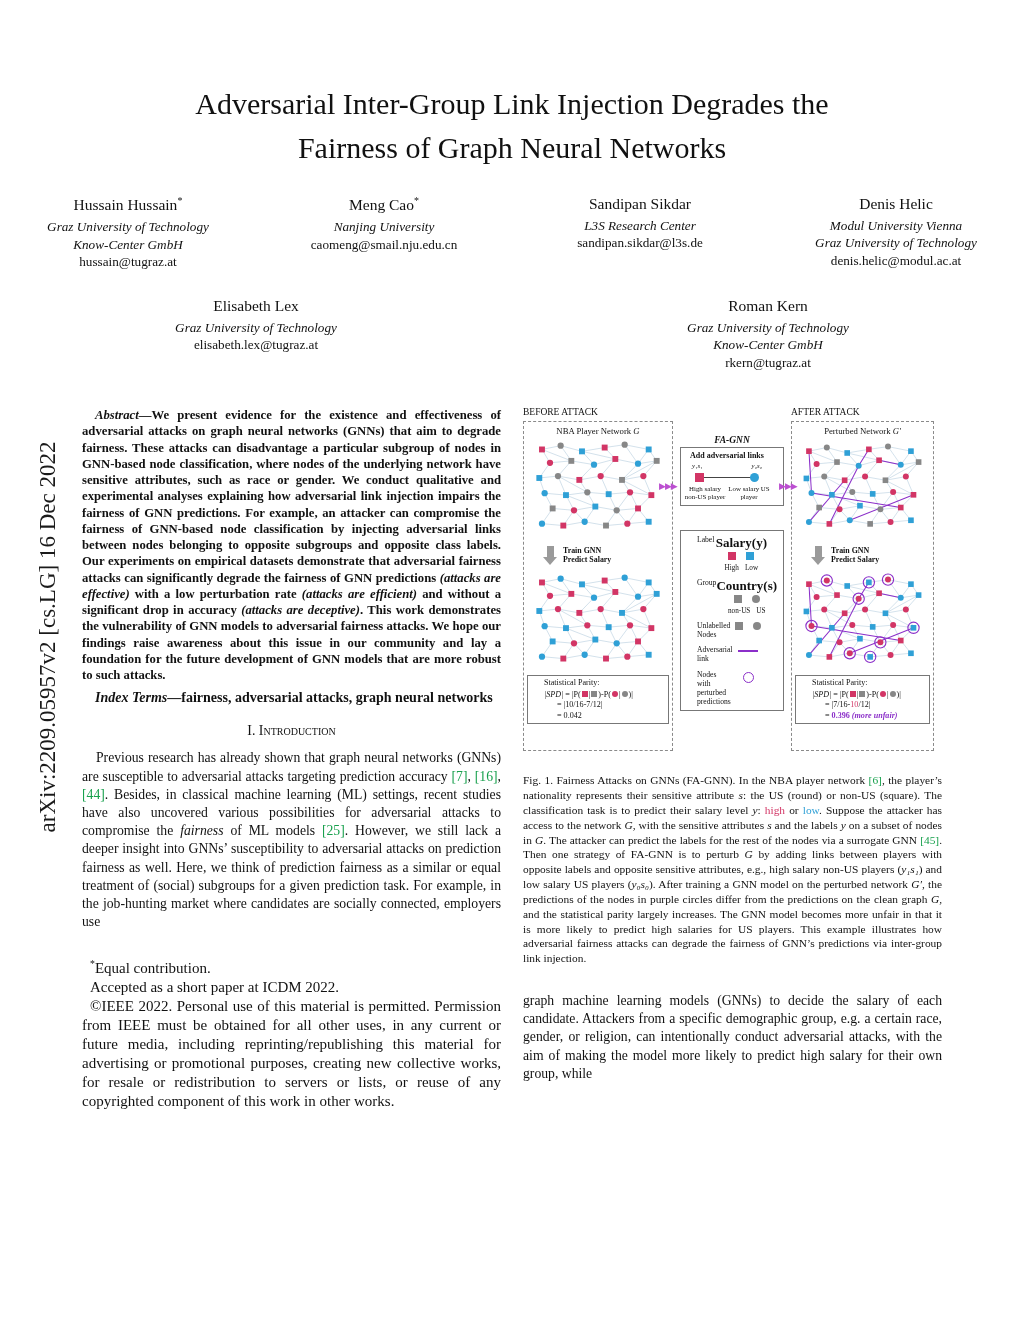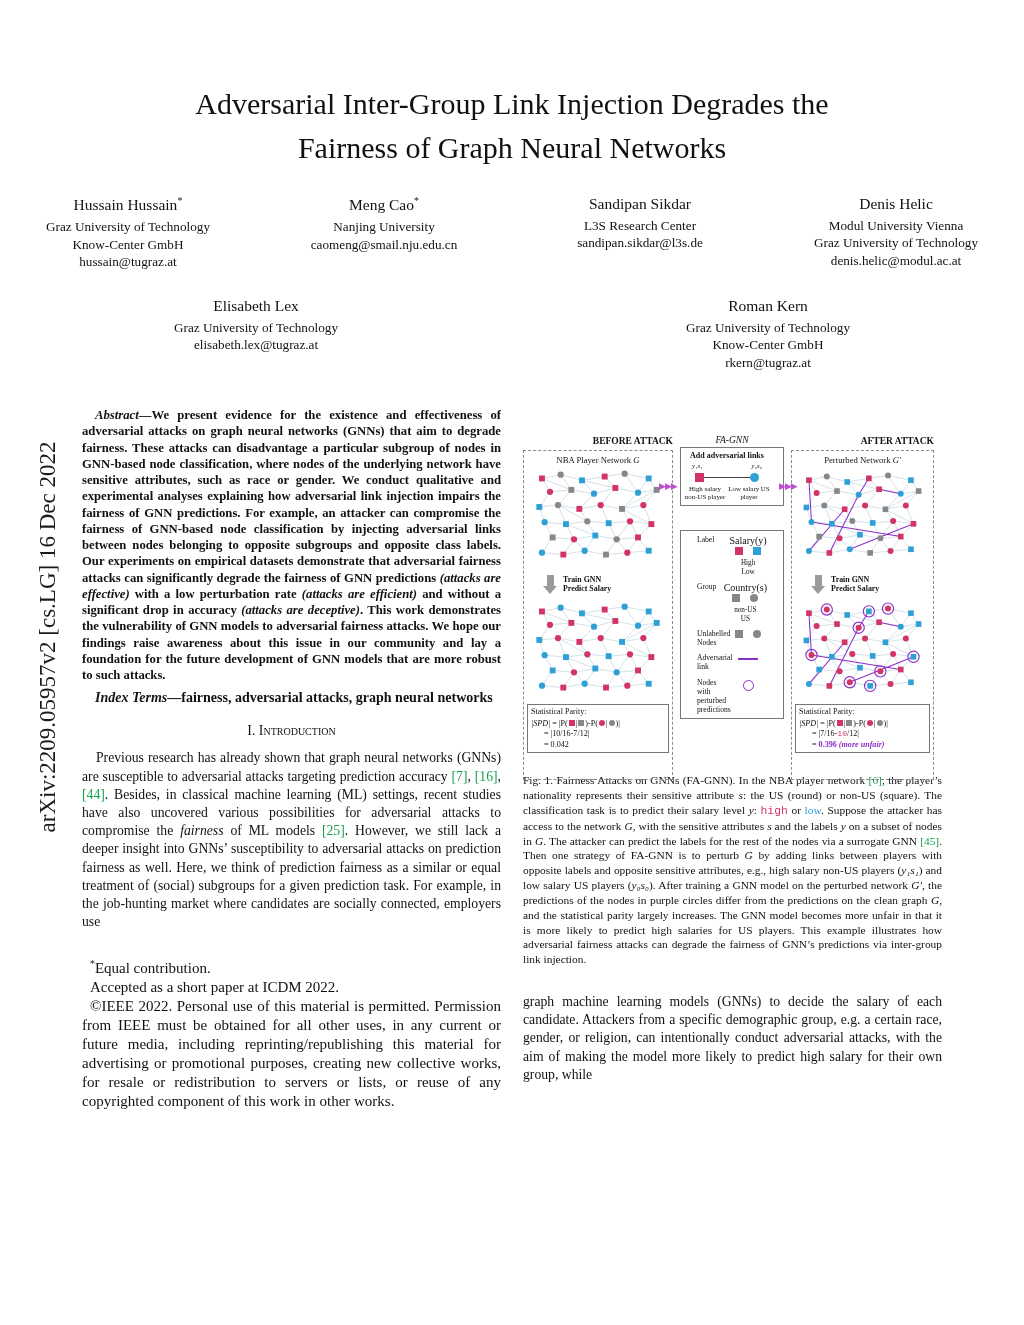--- a/index.html
+++ b/index.html
@@ -8,80 +8,80 @@
   
   .arxiv{position:absolute;top:620px;left:-262px;width:620px;height:34px;line-height:34px;
          transform:rotate(-90deg);font-size:23px;text-align:center;color:#1a1a1a;white-space:nowrap;}
   
   .title{margin-top:82px;text-align:center;font-size:30px;line-height:1.45;}
   
   .authors-row{display:flex;justify-content:center;margin-top:26px;}
   .author{flex:1;text-align:center;padding:0 6px;}
   .author-name{font-size:15.5px;margin-bottom:4px;}
   .author-name sup{font-size:10px;}
-  .author-affil{font-size:13.2px;line-height:1.32;}
+  .author-affil{font-style:italic;font-size:13.2px;line-height:1.32;}
   .author-email{font-size:13.2px;line-height:1.34;}
   
   .columns{display:flex;gap:22px;margin:36px 82px 0 82px;}
   .col{width:419px;}
   .abstract{font-weight:bold;font-size:12.7px;line-height:1.28;text-align:justify;text-indent:13px;margin:0 0 4px 0;}
   .indexterms{font-weight:bold;font-size:14px;line-height:1.28;text-align:justify;text-indent:13px;margin:6px 0 0 0;}
   .section-heading{text-align:center;font-size:13.8px;margin:16px 0 10px 0;}
   .smallcaps{font-variant:small-caps;}
   .body-par{font-size:13.7px;line-height:1.33;text-align:justify;text-indent:14px;margin:0;}
   .no-indent{text-indent:0;}
   .footnotes{margin-top:26px;}
   .footnote{font-size:15px;line-height:1.27;text-align:justify;text-indent:8px;margin:0;}
   
   .seg-i{font-style:italic;}
   .seg-cite{color:var(--green);}
-  .seg-red{color:var(--crimson);font-family:Liberation Mono, monospace;}
+  .seg-red{color:var(--crimson);}
   .seg-blue{color:var(--blue);}
   .seg-purpleb{color:var(--purple);font-weight:bold;}
   .seg-purplebi{color:var(--purple);font-weight:bold;font-style:italic;}
   .seg-sup{vertical-align:super;font-size:65%;}
   .glyph{display:inline-block;width:6px;height:6px;margin:0 1px;}
   .g-hisq{background:var(--crimson);}
   .g-gysq{background:var(--gray);}
   .g-hici{background:var(--crimson);border-radius:50%;}
   .g-gyci{background:var(--gray);border-radius:50%;}
   
   .figure{position:relative;display:flex;gap:7px;width:419px;height:356px;font-family:"Liberation Serif",serif;}
   .fig-col-left{width:150px;}
   .fig-col-mid{width:104px;display:flex;flex-direction:column;align-items:center;}
   .fig-col-right{width:143px;}
-  .panel-header{text-align:right;font-weight:bold;font-size:9.5px;height:14px;margin-top:29px;}
+  .panel-header{text-align:left;font-weight:normal;font-size:9.5px;height:14px;}
   .panel{border:1px dashed #8a8a8a;padding:3px 3px 4px 3px;height:330px;box-sizing:border-box;}
   .net-title{text-align:center;font-size:8.7px;margin:1px 0 1px 0;white-space:nowrap;}
   .net{width:100%;height:102px;display:block;}
   .train-row{display:flex;align-items:center;gap:6px;margin:3px 0 2px 16px;height:26px;}
   .down-arrow .da-shaft{width:7px;height:11px;background:#9a9a9a;margin:0 auto;}
   .down-arrow .da-head{width:0;height:0;border-left:7px solid transparent;border-right:7px solid transparent;border-top:8px solid #9a9a9a;}
   .train-text{font-size:7.9px;font-weight:bold;line-height:1.15;}
-  .stat-box{border:1px solid #777;margin-top:3px;padding:2px 3px;font-size:8.1px;line-height:1.3;}
+  .stat-box{border:1px solid #777;margin-top:3px;padding:2px 16px;font-size:8.1px;line-height:1.3;}
   .stat-title{margin-bottom:1px;}
   .stat-indent{margin-left:13px;}
   
-  .fagnn-title{margin-top:28px;font-size:9.5px;font-weight:normal;font-style:italic;text-align:center;}
+  .fagnn-title{margin-top:28px;font-size:9.5px;font-weight:bold;font-style:italic;text-align:center;}
   .fagnn-box{border:1px solid #777;width:100%;box-sizing:border-box;padding:3px 12px 4px 2px;margin-top:2px;}
   .fagnn-action{font-size:8px;font-weight:bold;text-align:center;margin-bottom:3px;}
   .mini-diagram{position:relative;height:22px;}
   .mini-line{position:absolute;left:18px;right:18px;top:14px;border-top:1.4px solid #444;}
   .mini-sq{position:absolute;left:12px;top:10px;width:9px;height:9px;background:var(--crimson);}
   .mini-ci{position:absolute;right:12px;top:10px;width:9px;height:9px;border-radius:50%;background:var(--blue);}
   .mini-sub{position:absolute;top:-1px;font-size:6.8px;font-style:italic;}
   .mini-sub.left{left:9px;} .mini-sub.right{right:9px;}
   .mini-labels{display:flex;font-size:6.9px;line-height:1.15;text-align:center;}
   .mini-labels span{flex:1;padding:0 1px;}
   .legend{border:1px solid #777;width:100%;box-sizing:border-box;margin-top:24px;padding:4px 16px;font-size:7.6px;}
   .lg-row{display:flex;margin-bottom:6px;align-items:flex-start;}
   .lg-row:last-child{margin-bottom:0;}
   .lg-label{width:46%;line-height:1.2;}
   .lg-right{flex:1;text-align:center;}
-  .lg-head{font-size:10px;}
+  .lg-head{font-size:13px;font-weight:bold;}
   .lg-sw{margin:1px 0;}
   .lg-sw .sw{display:inline-block;width:8px;height:8px;margin:0 5px;}
   .sw-hi{background:var(--crimson);} .sw-lo{background:var(--blue);}
   .sw-gy{background:var(--gray);} .sw-round{border-radius:50%;}
   .lg-sub span{display:inline-block;font-size:7.2px;margin:0 3px;}
   .sw-line{display:inline-block;width:20px;height:0;border-top:2px solid var(--purple);margin-top:5px;}
   .sw-pert{display:inline-block;width:9px;height:9px;border:1.6px solid var(--purple);border-radius:50%;margin-top:2px;}
   .chev{position:absolute;top:74px;color:var(--arrow);font-size:9px;letter-spacing:-1px;font-family:"DejaVu Sans",sans-serif;}
   .chev-left{left:136px;} .chev-right{left:256px;}
   

